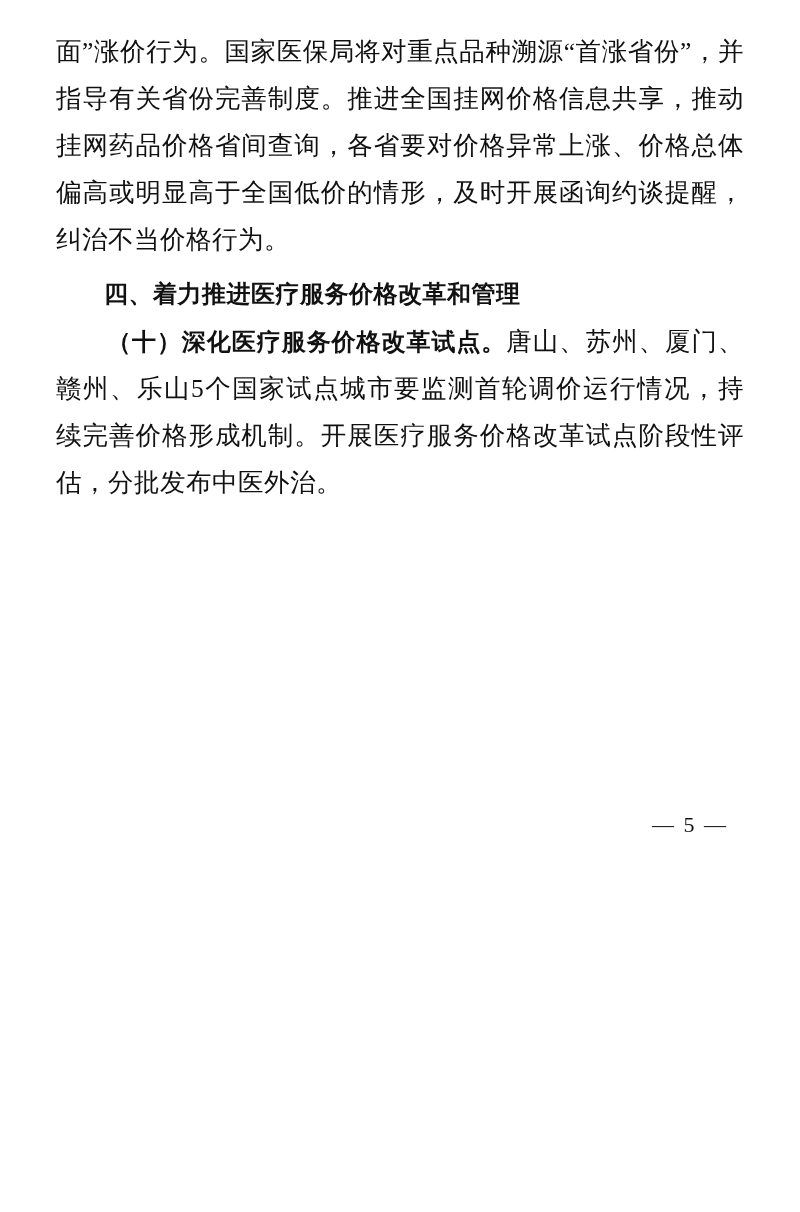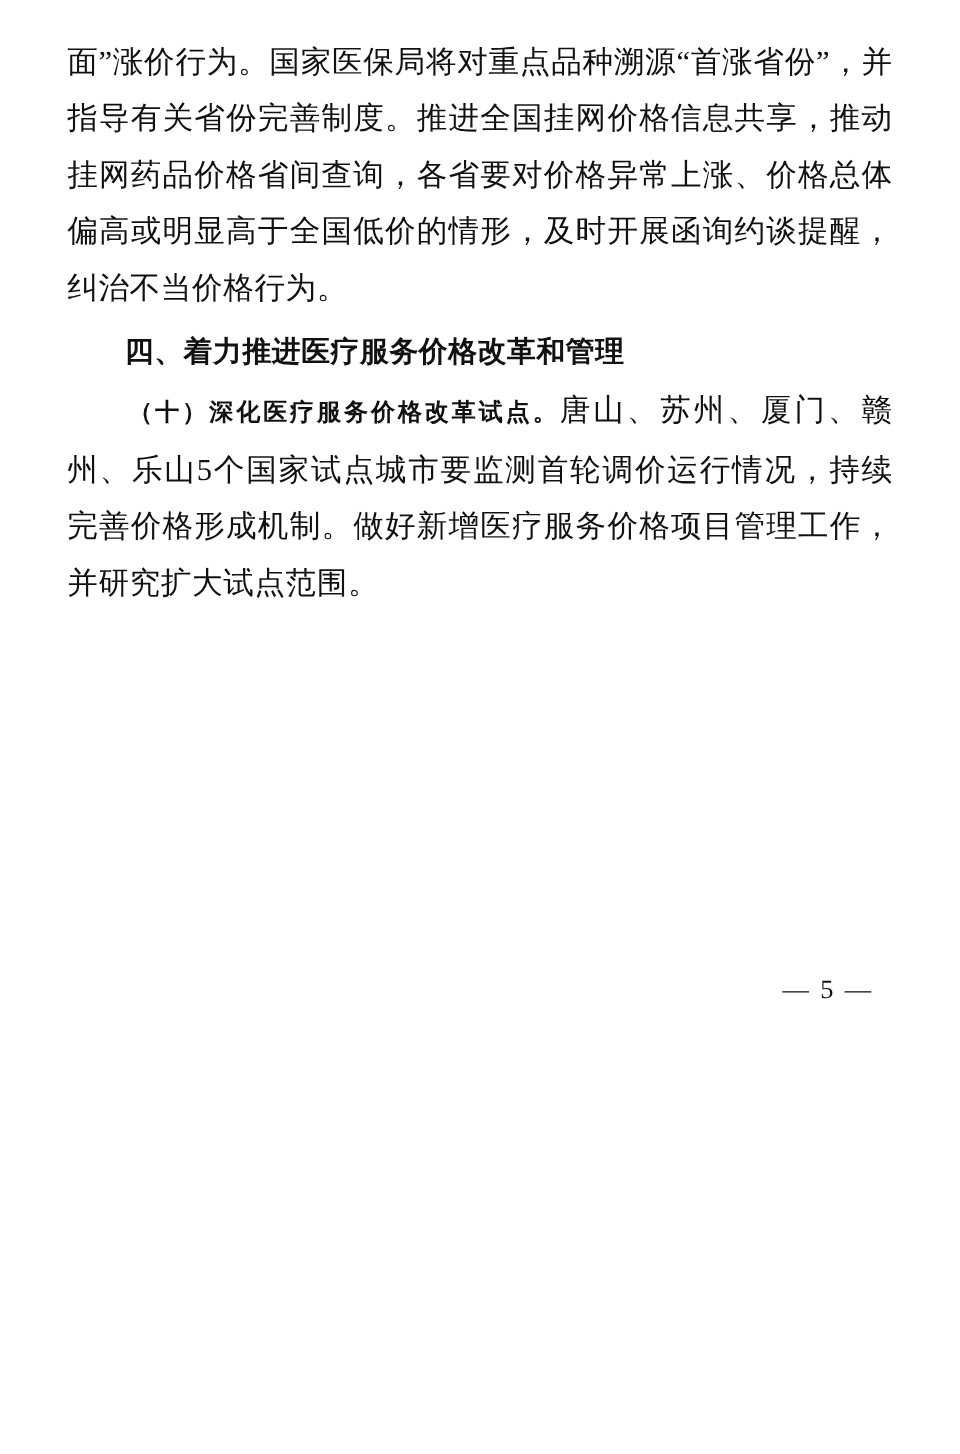--- a/index.html
+++ b/index.html
@@ -41,21 +41,21 @@
     font-weight: bold;
     font-family: Liberation Serif, serif;
     font-size: 24px;
     line-height: 47px;
     text-indent: 2em;
     letter-spacing: 0.5px;
   }
   .lead {
     font-weight: bold;
     font-family: Liberation Sans, sans-serif;
-    font-size: 20px;
+    font-size: 24px;
     letter-spacing: 0.5px;
   }
   .spacer-sm {
     height: 8px;
   }
   .footer {
     position: absolute;
     left: 0;
     right: 0;
     bottom: 18px;
@@ -71,20 +71,20 @@
 
 <div class="page">
   <div class="doc-body">
 
     <p class="para first">面”涨价行为。国家医保局将对重点品种溯源“首涨省份”，并指导有关省份完善制度。推进全国挂网价格信息共享，推动挂网药品价格省间查询，各省要对价格异常上涨、价格总体偏高或明显高于全国低价的情形，及时开展函询约谈提醒，纠治不当价格行为。</p>
 
     <div class="spacer-sm"></div>
 
     <p class="heading">四、着力推进医疗服务价格改革和管理</p>
 
-    <p class="para"><span class="lead">（十）深化医疗服务价格改革试点。</span><span>唐山、苏州、厦门、赣州、乐山5个国家试点城市要监测首轮调价运行情况，持续完善价格形成机制。做好新增医疗服务价格项目管理工作，并研究扩大试点范围。</span></p>
+    <p class="para"><span class="lead">（十）深化医疗服务价格改革试点。</span><span>唐山、苏州、厦门、赣州、乐山5个国家试点城市要监测首轮调价运行情况，持续完善价格形成机制。开展医疗服务价格改革试点阶段性评估，分批发布中医外治。</span></p>
 
 
 
   </div>
 
   <div class="footer">— 5 —</div>
 </div>
 
 </body></html>

